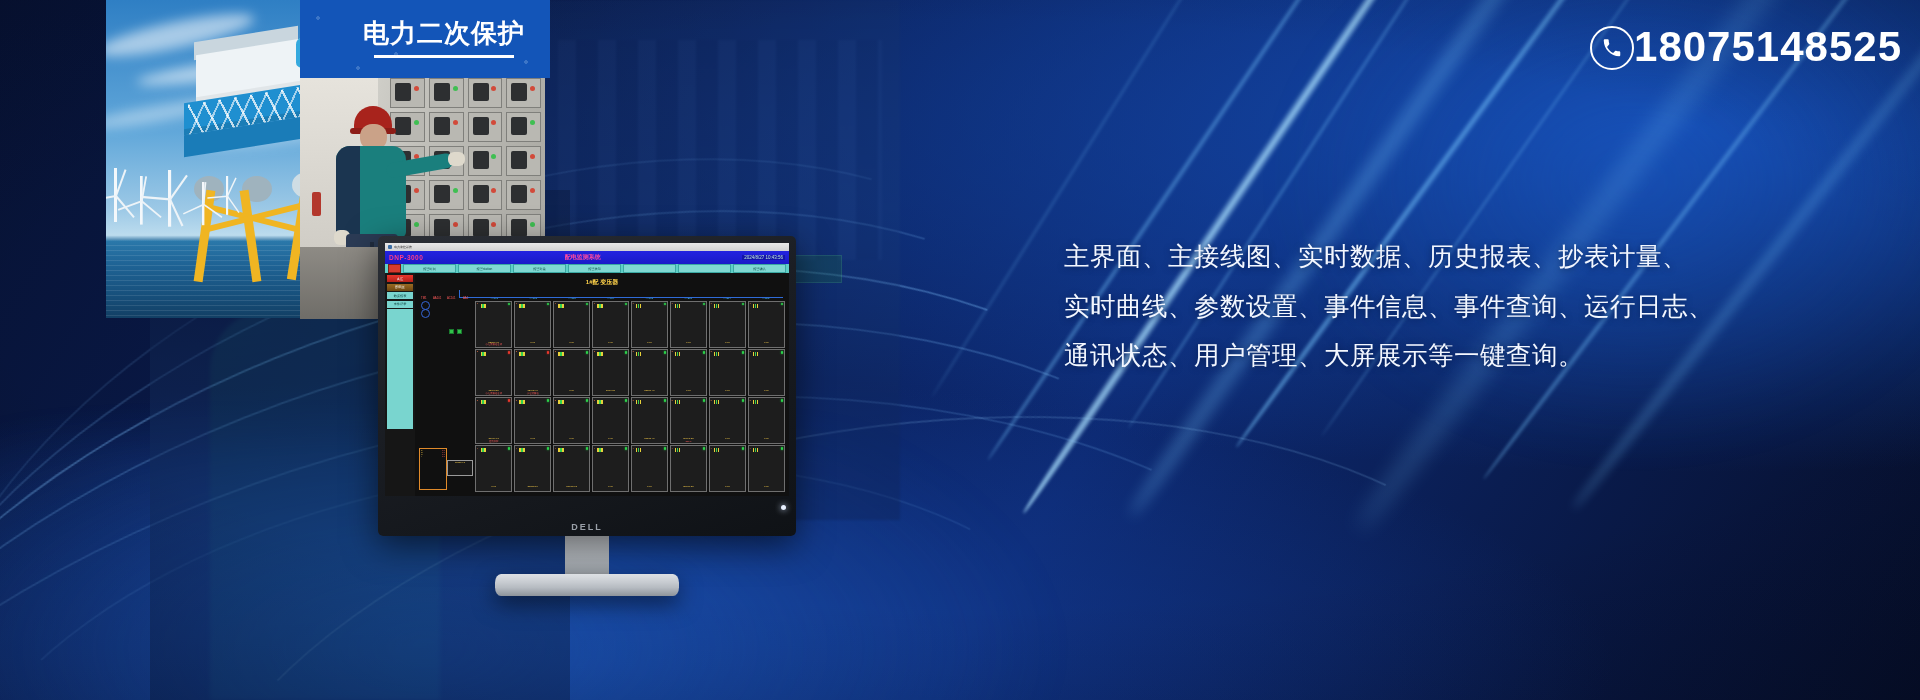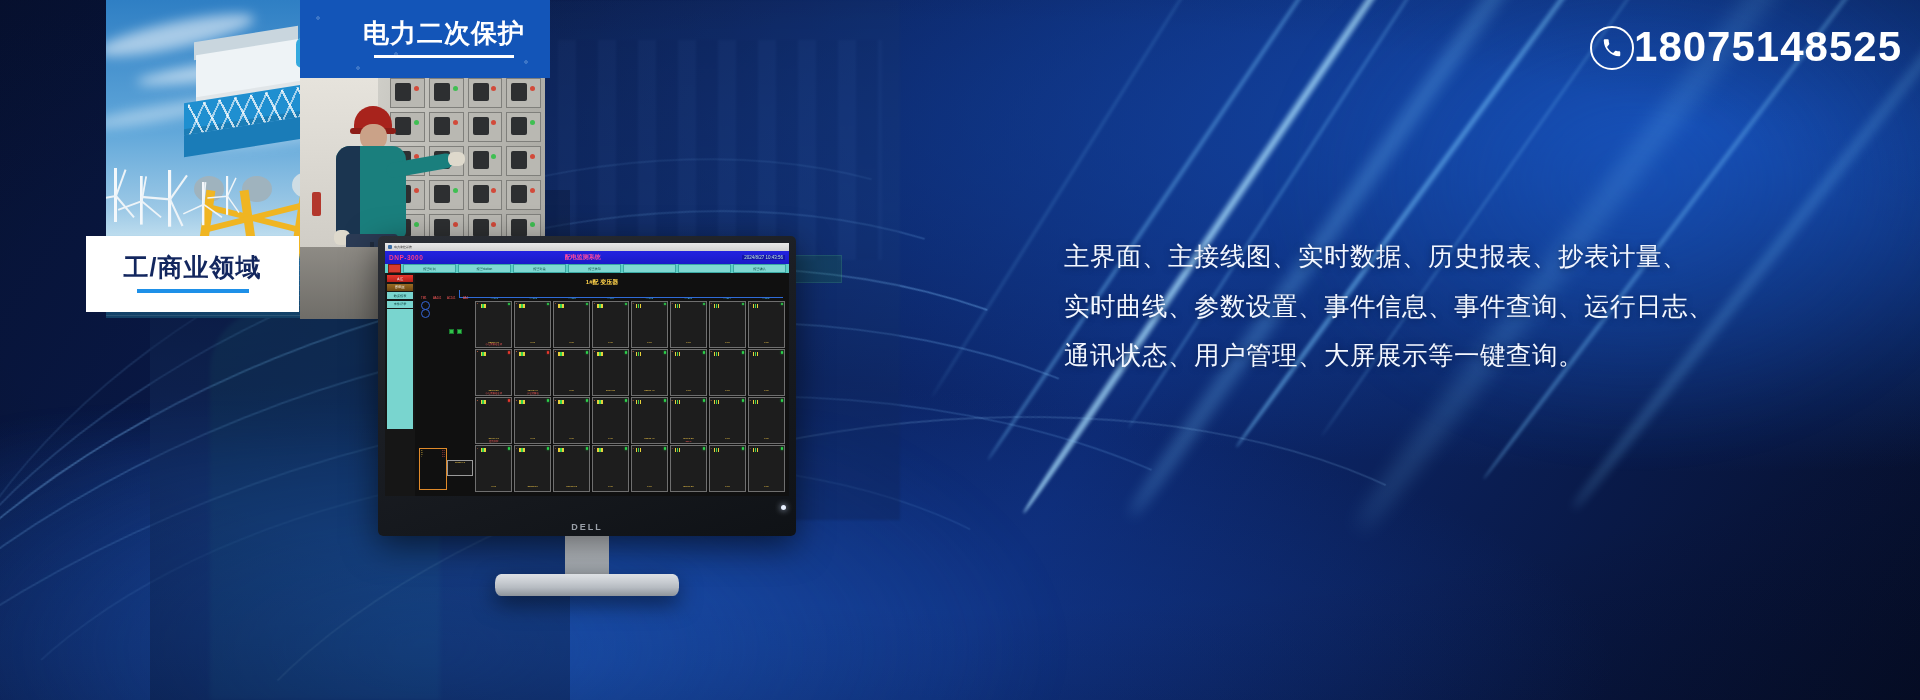--- a/index.html
+++ b/index.html
@@ -425,24 +425,20 @@
       </div>
       <div class="room-floor"></div>
     </div>
 
     <div class="card-blue">
       <div class="net"></div>
       <div class="txt">电力二次保护</div>
       <div class="rule"></div>
     </div>
 
-    <div class="card-white">
-      <div class="txt">工/商业领域</div>
-      <div class="rule"></div>
-    </div>
 
     <div class="monitor">
       <div class="mon-neck"></div>
       <div class="mon-base"></div>
       <div class="mon-bezel">
         <div class="mon-screen">
 
           <div class="scada">
 
             <div class="scada-title">

